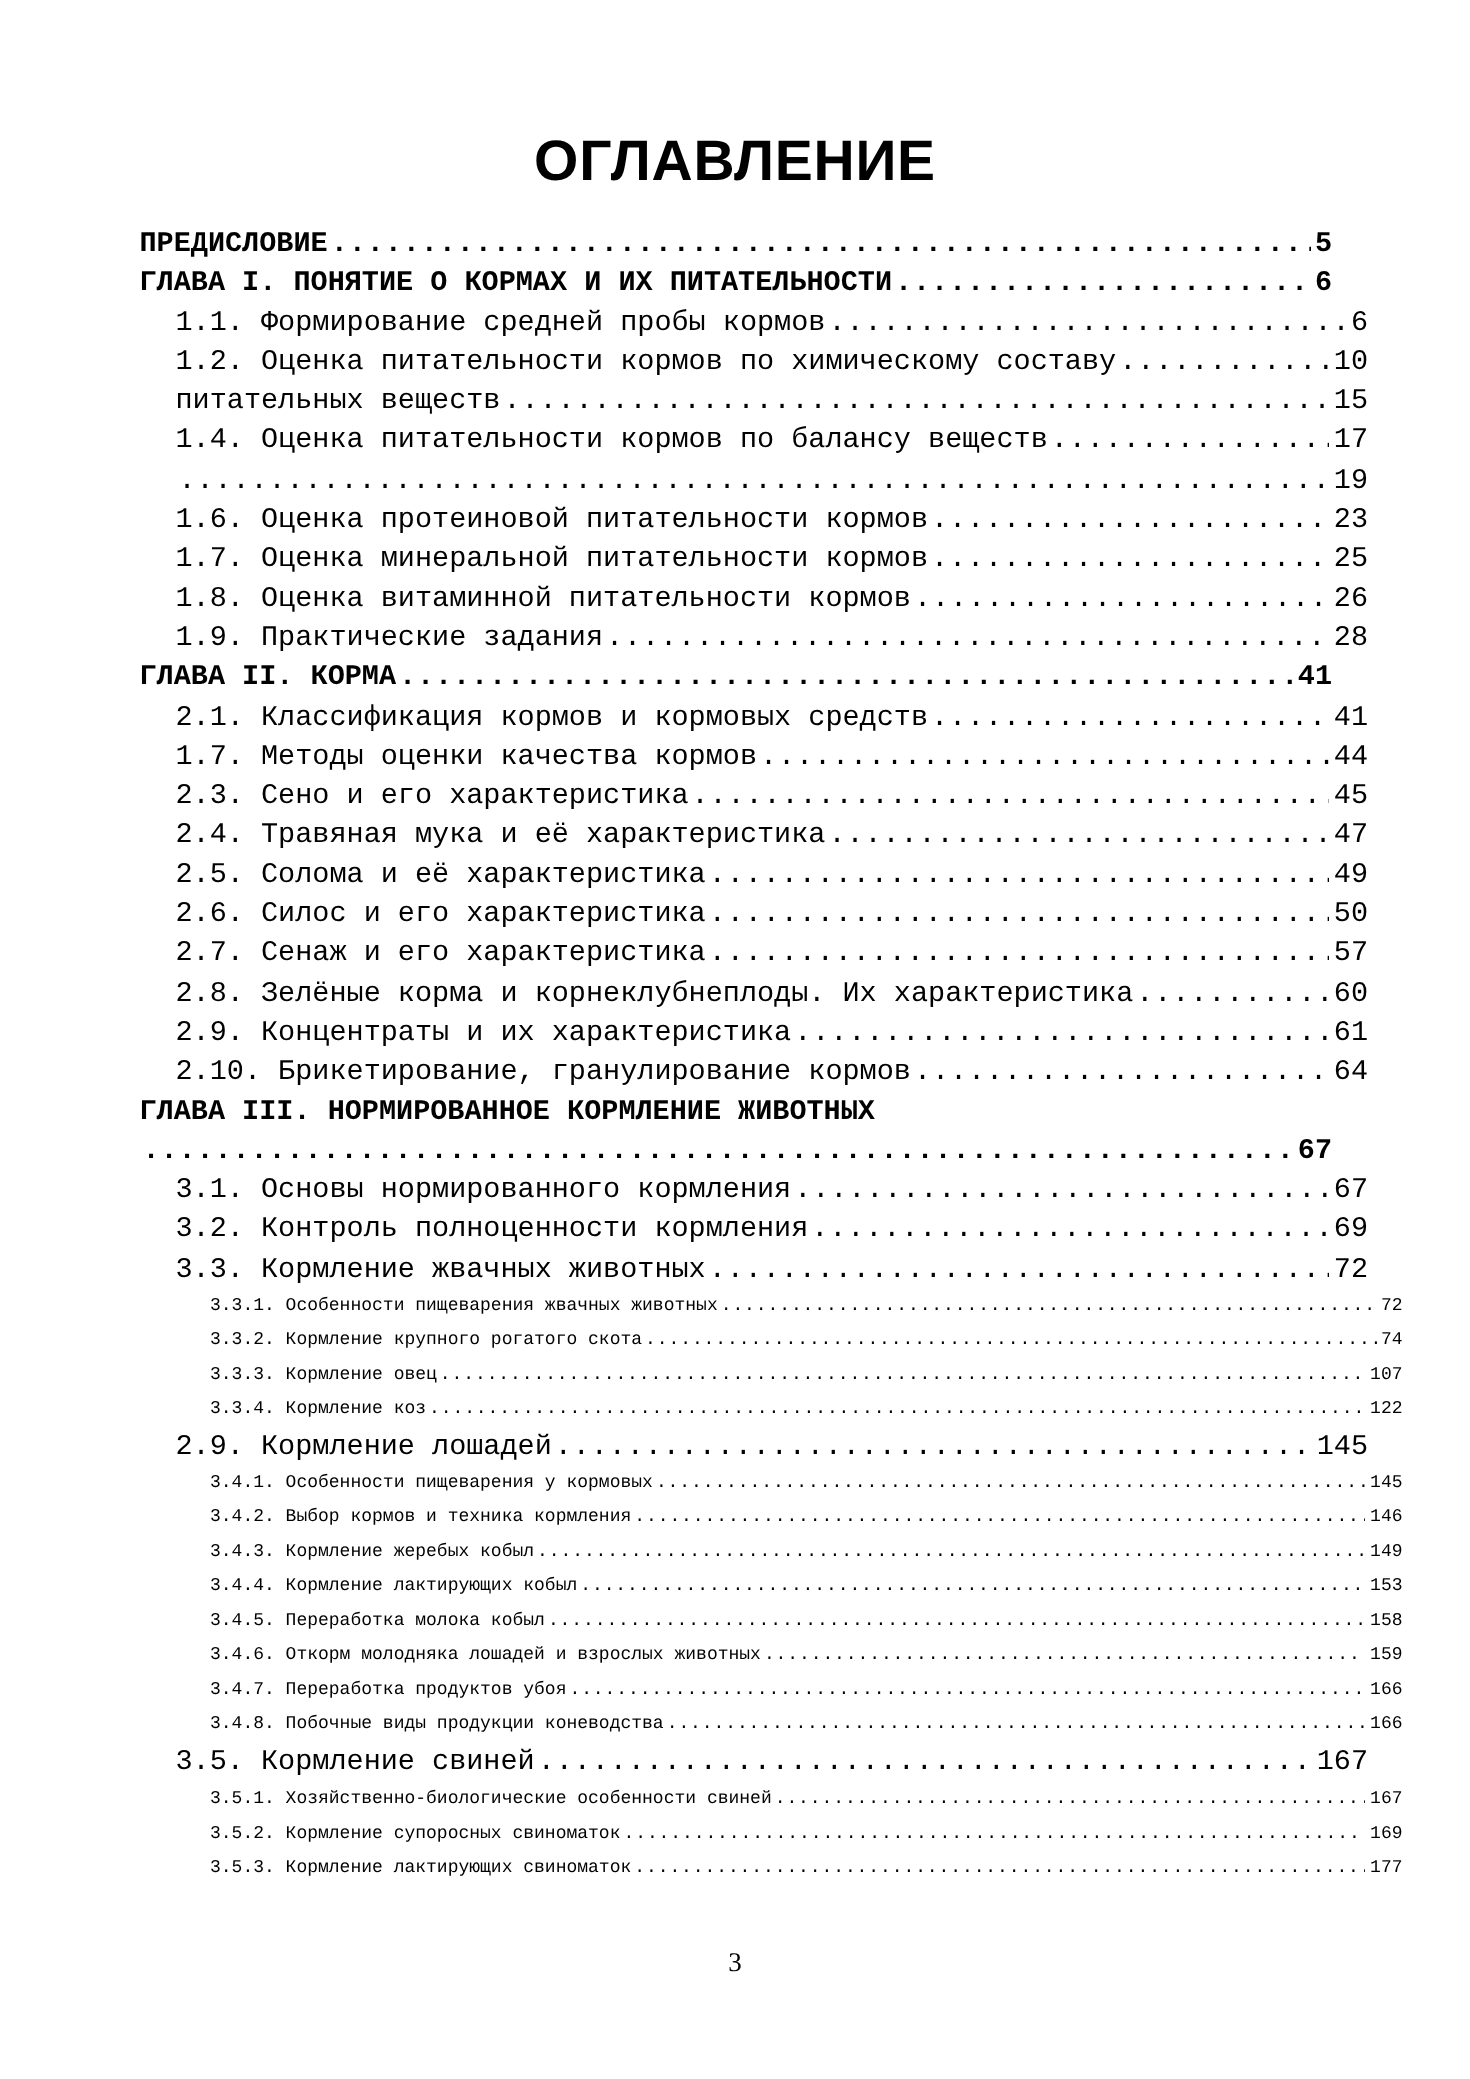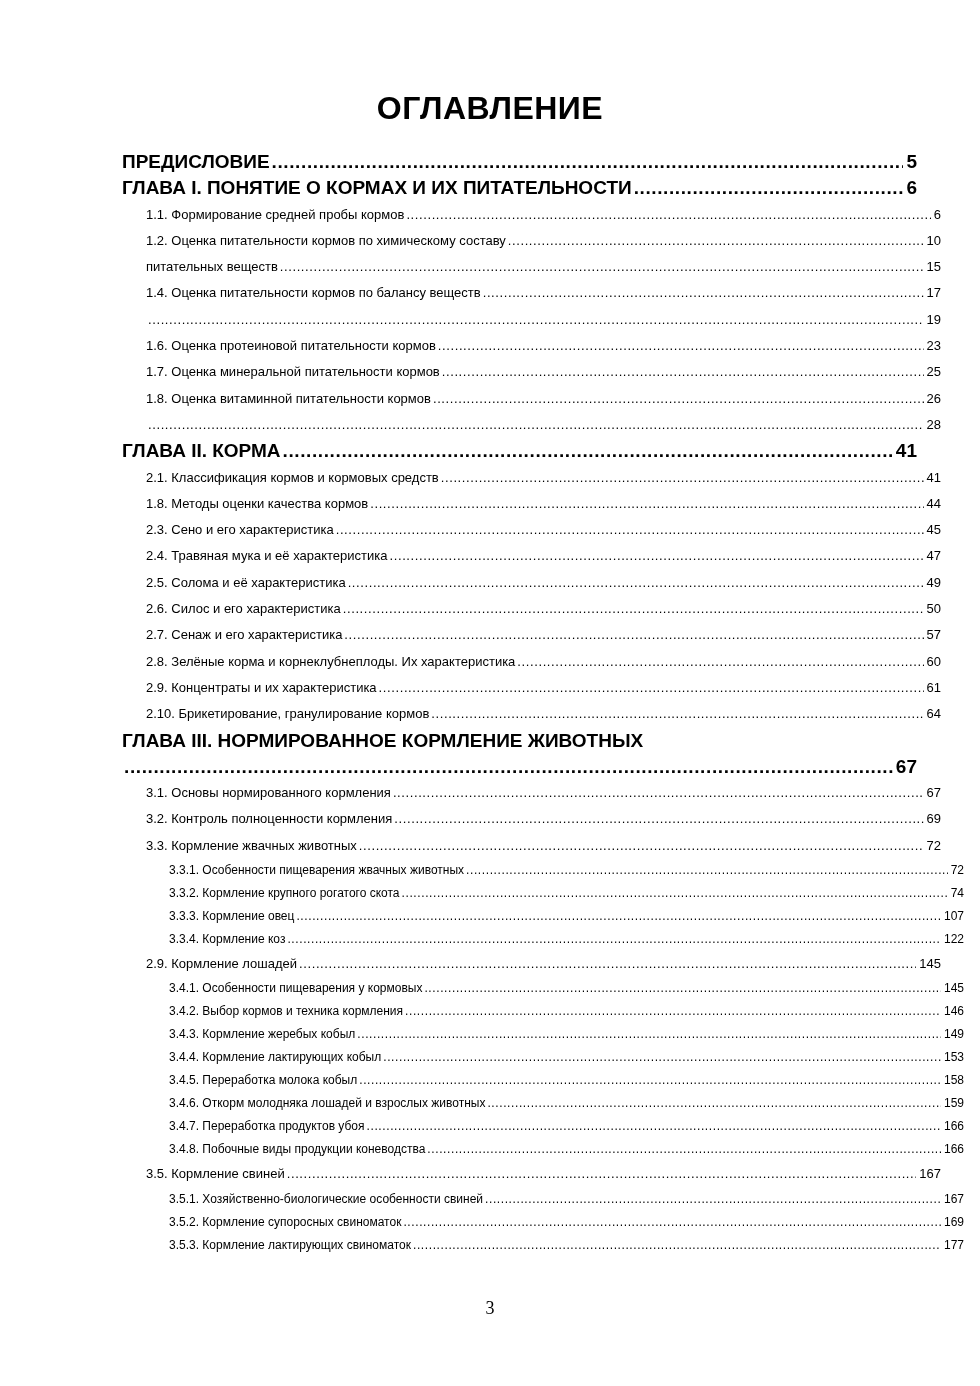--- a/index.html
+++ b/index.html
@@ -17,42 +17,41 @@
   }
   .title {
     position: absolute;
     top: 90px;
     left: 0;
     width: 100%;
     margin: 0;
     text-align: center;
     font-family: "Liberation Sans", sans-serif;
     font-weight: bold;
-    font-size: 32px;
+    font-size: 38px;
     line-height: 36px;
     letter-spacing: 0.5px;
   }
   .toc {
     position: absolute;
     top: 149px;
     left: 93px;
     width: 795px;
-    font-family: Liberation Sans, sans-serif;
-    margin-left: 29px;
+    font-family: Liberation Mono, monospace;
   }
   .toc-entry { width: 100%; }
   .toc-entry.lvl0 {
     font-weight: bold;
     font-size: 19px;
     line-height: 26.3px;
     padding-left: 0;
   }
   .toc-entry.lvl1 {
     font-weight: normal;
-    font-size: 13px;
+    font-size: 19px;
     line-height: 26.3px;
     padding-left: 24px;
   }
   .toc-entry.lvl2 {
     font-weight: normal;
     font-size: 12px;
     line-height: 23px;
     padding-left: 47px;
   }
   .toc-line {
@@ -153,41 +152,42 @@
       </div>
       <div class="toc-entry lvl1">
         <div class="toc-line">
           <span class="toc-label">1.8. Оценка витаминной питательности кормов</span>
           <span class="toc-dots">............................................................................................................................................................................................................................................................................................................</span>
           <span class="toc-page">26</span>
         </div>
       </div>
       <div class="toc-entry lvl1">
         <div class="toc-line">
+          <span class="toc-label">1.9. Практические задания</span>
           <span class="toc-dots">............................................................................................................................................................................................................................................................................................................</span>
           <span class="toc-page">28</span>
         </div>
       </div>
       <div class="toc-entry lvl0">
         <div class="toc-line">
           <span class="toc-label">ГЛАВА II. КОРМА</span>
           <span class="toc-dots">............................................................................................................................................................................................................................................................................................................</span>
           <span class="toc-page">41</span>
         </div>
       </div>
       <div class="toc-entry lvl1">
         <div class="toc-line">
           <span class="toc-label">2.1. Классификация кормов и кормовых средств</span>
           <span class="toc-dots">............................................................................................................................................................................................................................................................................................................</span>
           <span class="toc-page">41</span>
         </div>
       </div>
       <div class="toc-entry lvl1">
         <div class="toc-line">
-          <span class="toc-label">1.8. Методы оценки качества кормов</span>
+          <span class="toc-label">1.7. Методы оценки качества кормов</span>
           <span class="toc-dots">............................................................................................................................................................................................................................................................................................................</span>
           <span class="toc-page">44</span>
         </div>
       </div>
       <div class="toc-entry lvl1">
         <div class="toc-line">
           <span class="toc-label">2.3. Сено и его характеристика</span>
           <span class="toc-dots">............................................................................................................................................................................................................................................................................................................</span>
           <span class="toc-page">45</span>
         </div>

